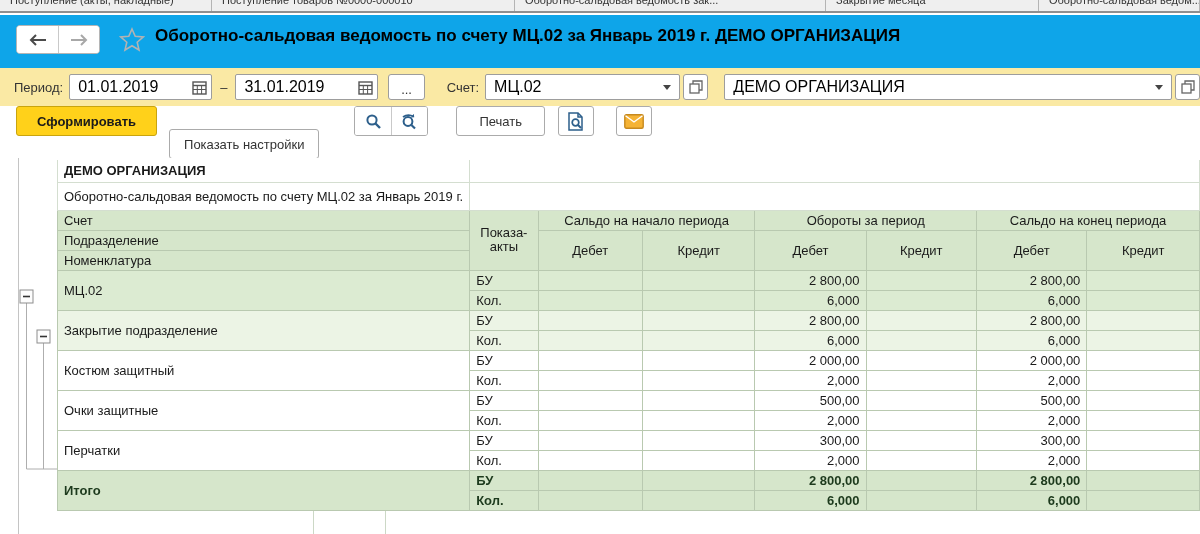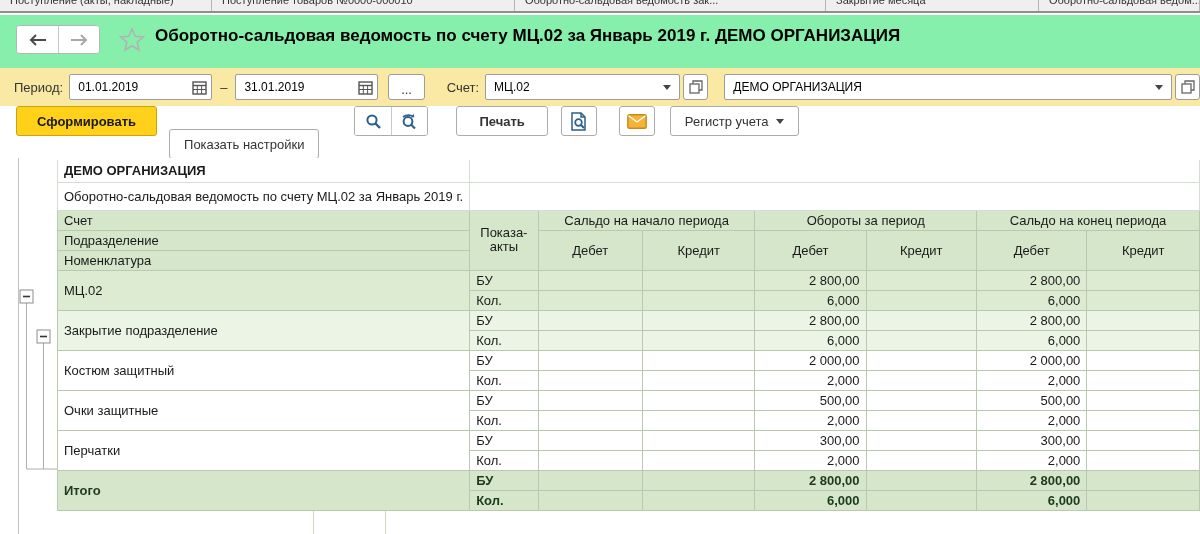--- a/index.html
+++ b/index.html
@@ -8,38 +8,38 @@
   .app { position:relative; width:1200px; height:376px; background:#fff; }
 
   
   .tabbar { position:absolute; top:0; left:0; width:1200px; height:13px;
             background:#efefef; border-bottom:2px solid #8f8f8f; display:flex; overflow:hidden; }
   .tab { height:11px; overflow:hidden; border-right:1px solid #b4b4b4;
          padding:0 10px; white-space:nowrap; }
   .tab span { display:block; margin-top:-6px; font-size:11px; color:#333; }
 
   
-  .navband { position:absolute; top:15px; left:0; width:1200px; height:53px; background:#86efac; }
+  .navband { position:absolute; top:15px; left:0; width:1200px; height:53px; background:#0ea5e9; }
   .navgroup { position:absolute; left:16px; top:10px; display:flex;
               border:1px solid #b5b5b5; border-radius:4px; overflow:hidden; background:#fff; }
   .navbtn { width:41px; height:27px; display:flex; align-items:center; justify-content:center;
             background:#fff; }
   .navbtn + .navbtn { border-left:1px solid #c9c9c9; }
   .star { position:absolute; left:118px; top:10px; width:28px; height:28px;
           display:flex; align-items:center; justify-content:center; }
   .pagetitle { position:absolute; left:155px; top:11px; font-size:17px; font-weight:bold; color:#000;
                white-space:nowrap; }
 
   
   .filterbar { position:absolute; top:68px; left:0; width:1200px; height:38px;
                background:#fae9a4; display:flex; align-items:center; }
   .filterbar .lbl { font-size:13px; color:#333; margin:0 6px 0 14px; }
   .field { background:#fff; border:1px solid #9d9d9d; border-radius:2px; height:26px;
            display:flex; align-items:center; }
-  .field .val { font-size:12px; color:#000; padding:0 8px; flex:1; white-space:nowrap; overflow:hidden; }
+  .field .val { font-size:16px; color:#000; padding:0 8px; flex:1; white-space:nowrap; overflow:hidden; }
   .ibtn { width:24px; height:24px; display:flex; align-items:center; justify-content:center; }
   .datefield { width:150px; }
   .dash { font-size:13px; color:#333; margin:0 8px; }
   .morebtn { width:38px; height:26px; background:#fff; border:1px solid #9d9d9d; border-radius:3px;
              font-size:13px; color:#333; display:flex; align-items:flex-end; justify-content:center;
              padding-bottom:6px; margin-left:10px; line-height:6px; }
   .combo { }
   .caret { width:0; height:0; border-left:4px solid transparent; border-right:4px solid transparent;
            border-top:5px solid #444; }
   .sqbtn { width:26px; height:26px; background:#fff; border:1px solid #9d9d9d; border-radius:3px;
@@ -52,21 +52,21 @@
          font-size:13px; color:#333; display:flex; align-items:center; justify-content:center;
          padding:0 14px; white-space:nowrap; }
   .btn.primary { background:#ffd11a; border-color:#c9a40e; font-weight:bold; color:#1a1a1a;
                  margin-left:16px; padding:0 20px; }
   .btn.settings { margin-left:12px;margin-top:23px; }
   .btngroup { display:flex; margin-left:35px; border:1px solid #ababab; border-radius:3px;
               overflow:hidden; height:30px; background:#fff; }
   .btngroup .gbtn { width:36px; height:28px; display:flex; align-items:center; justify-content:center;
                     background:#fff; }
   .btngroup .gbtn + .gbtn { border-left:1px solid #c9c9c9; }
-  .btn.print { margin-left:28px; padding:0 22px;font-weight:bold; }
+  .btn.print { margin-left:28px; padding:0 22px; }
   .iconbtn { width:36px; height:30px; background:#fff; border:1px solid #ababab; border-radius:3px;
              display:flex; align-items:center; justify-content:center; }
   .iconbtn.preview { margin-left:13px; }
   .iconbtn.mail { margin-left:22px; }
   .btn.register { margin-left:15px; gap:7px; }
 
   
   .report { position:absolute; top:158px; left:0; width:1200px; height:376px; background:#fff; }
   .gutterline { position:absolute; left:18px; top:0; width:1px; height:376px; background:#c4c4c4; }
   .tree { position:absolute; left:0; top:0; }
@@ -229,24 +229,20 @@
       </svg>
     </div>
 
     <div class="iconbtn mail">
       <svg width="20" height="15" viewBox="0 0 20 15">
         <rect x="0.8" y="0.8" width="18.4" height="13.4" rx="1.5" fill="#f5b335" stroke="#c7891e" stroke-width="1.4"></rect>
         <path d="M1.5 1.8 L10 8 L18.5 1.8" fill="none" stroke="#fff" stroke-width="1.4"></path>
       </svg>
     </div>
 
-    <div class="btn register">
-      <span>Регистр учета</span>
-      <span class="caret"></span>
-    </div>
   </div>
 
   <div class="report">
     <div class="gutterline"></div>
 
     <svg class="tree" width="57" height="376">
       <line x1="26.5" y1="145" x2="26.5" y2="311" stroke="#aeaeae" stroke-width="1"></line>
       <line x1="43.5" y1="185" x2="43.5" y2="311" stroke="#aeaeae" stroke-width="1"></line>
       <line x1="26.5" y1="311" x2="57" y2="311" stroke="#aeaeae" stroke-width="1"></line>
       <g>

